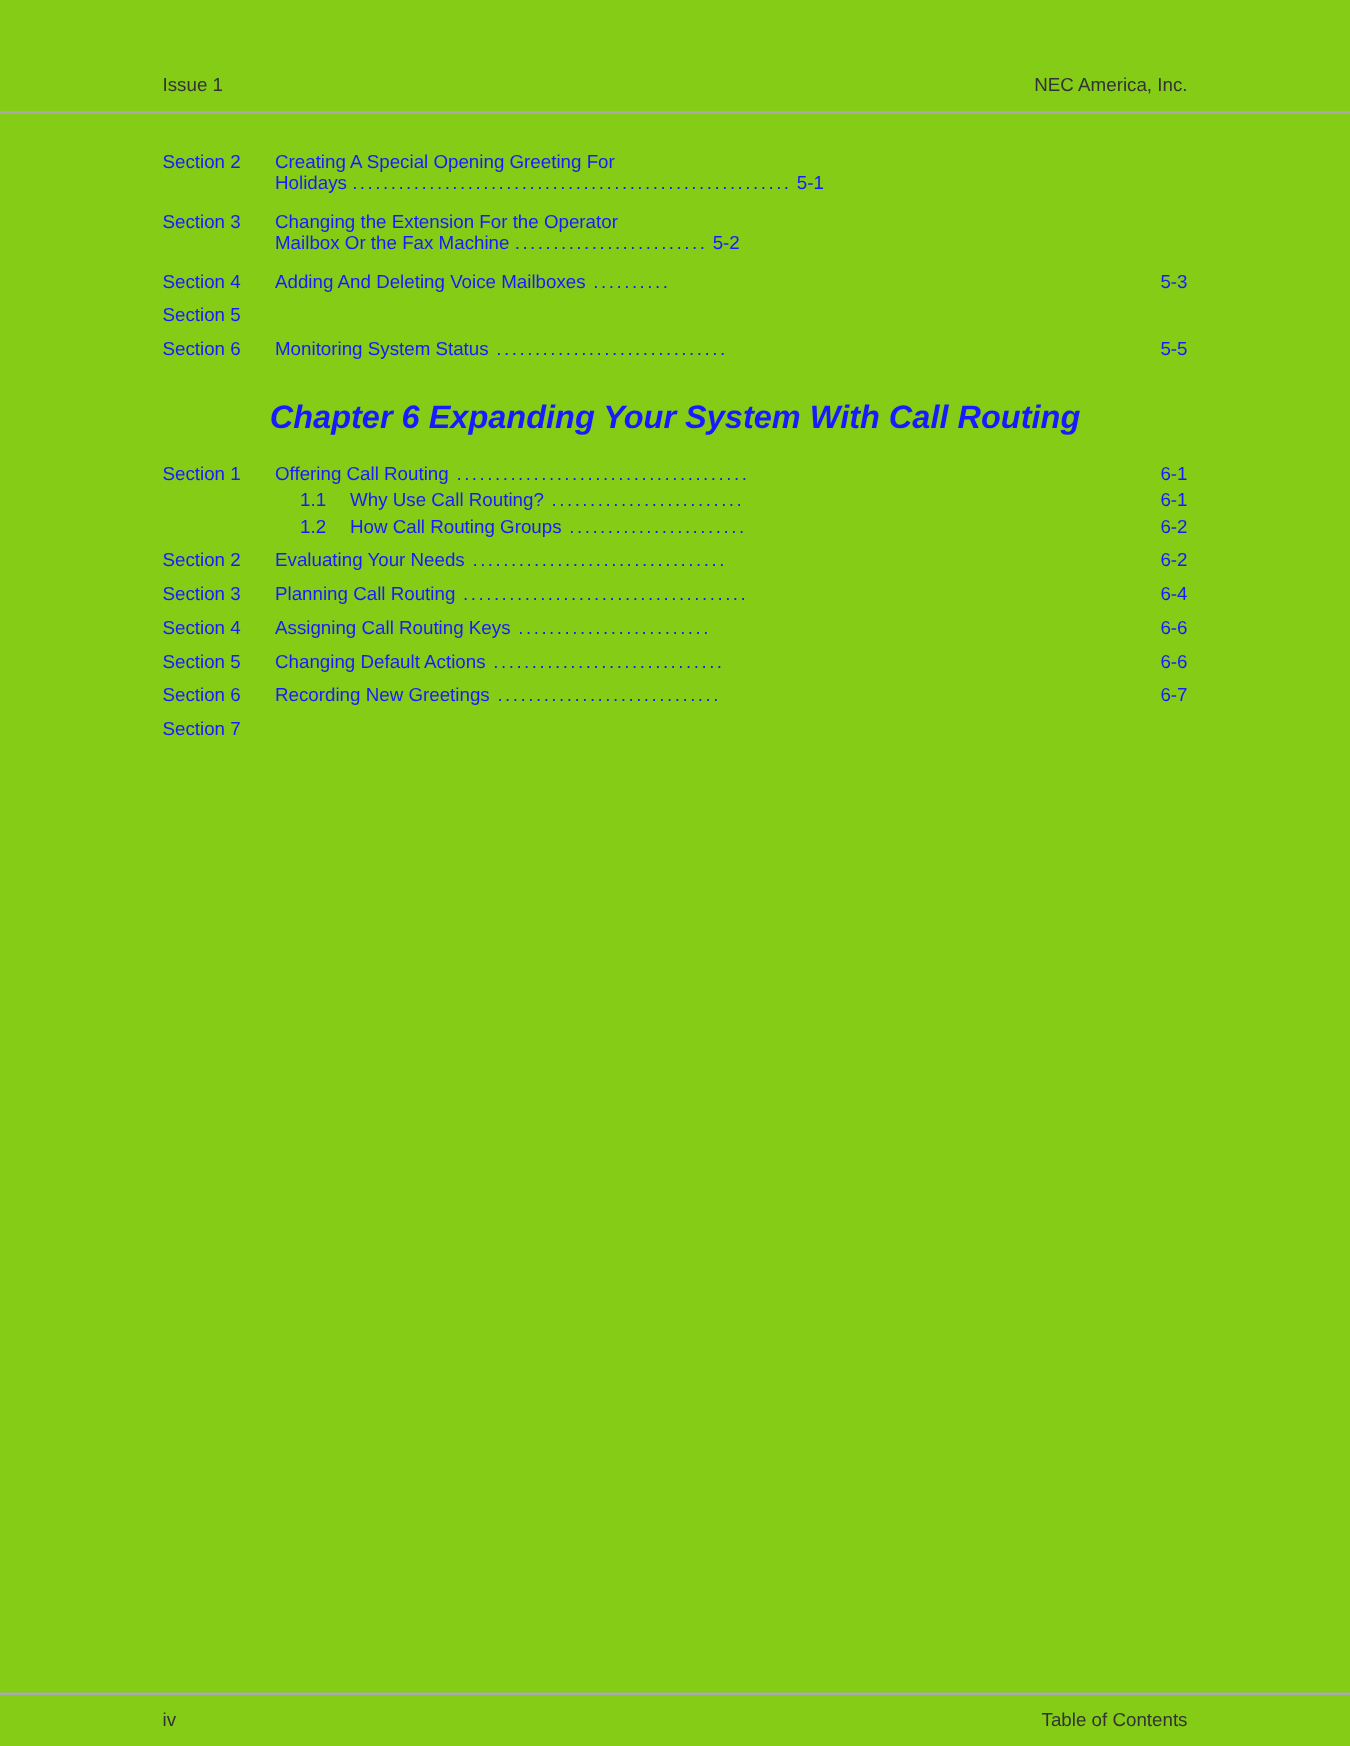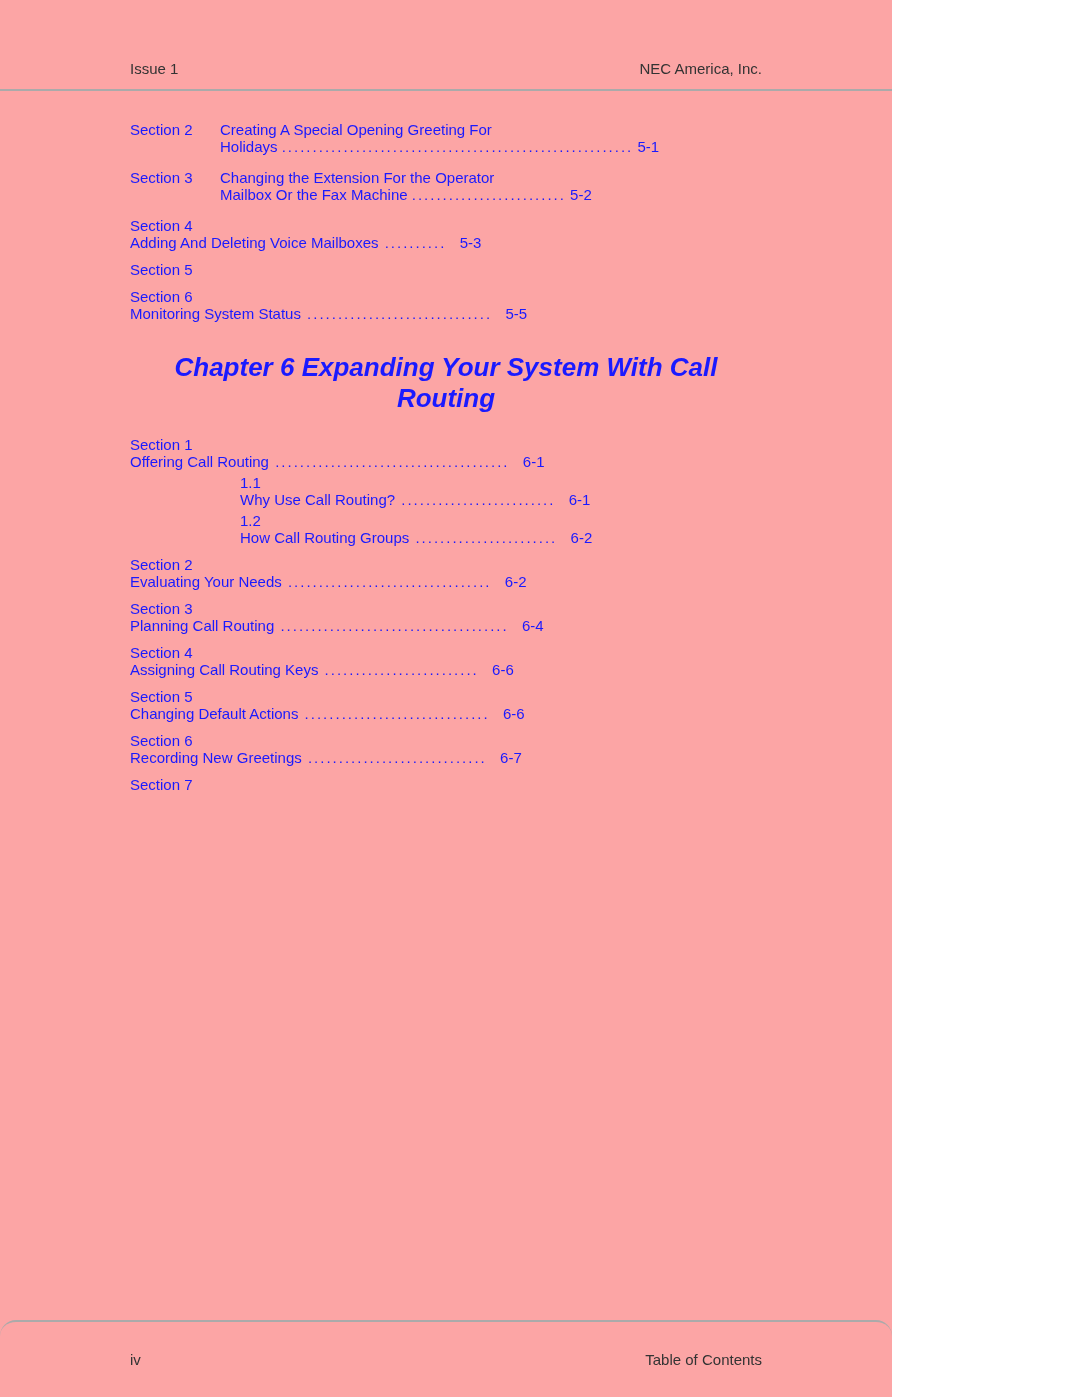--- a/index.html
+++ b/index.html
@@ -11,23 +11,23 @@
     body {
       background: #ffffff;
       font-family: Arial, Helvetica, sans-serif;
       width: 1080px;
       min-height: 1397px;
       position: relative;
       color: #333;
     }
 
     .page {
-      width: 892px;
+      width: 1080px;
       min-height: 1397px;
-      background: #fca5a5;
+      background: #84cc16;
       display: flex;
       flex-direction: column;
       position: relative;
     }
 
     .header {
       display: flex;
       justify-content: space-between;
       align-items: center;
       padding: 60px 130px 12px 130px;
@@ -55,45 +55,43 @@
       font-weight: bold;
       color: #1a1aff;
       text-align: center;
       margin: 30px 0 22px 0;
     }
 
     .footer {
       display: flex;
       justify-content: space-between;
       align-items: flex-end;
-      padding: 29px 130px;
+      padding: 12px 130px;
       border-top: 2px solid #aaa;
       margin-top: auto;
       position: absolute;
       bottom: 0;
       left: 0;
       right: 0;
-      border-radius: 16px;
     }
 
     .footer-left {
       font-size: 15px;
       color: #333;
     }
 
     .footer-right {
       font-size: 15px;
       color: #333;
     }
 
     .toc-row {
       display: flex;
-      align-items: flex-start;
+      align-items: center;
       margin-bottom: 5px;
-      flex-direction: column;
     }
 
     .row-label {
       width: 90px;
       font-size: 15px;
       color: #1a1aff;
       flex-shrink: 0;
     }
 
     .row-content {

